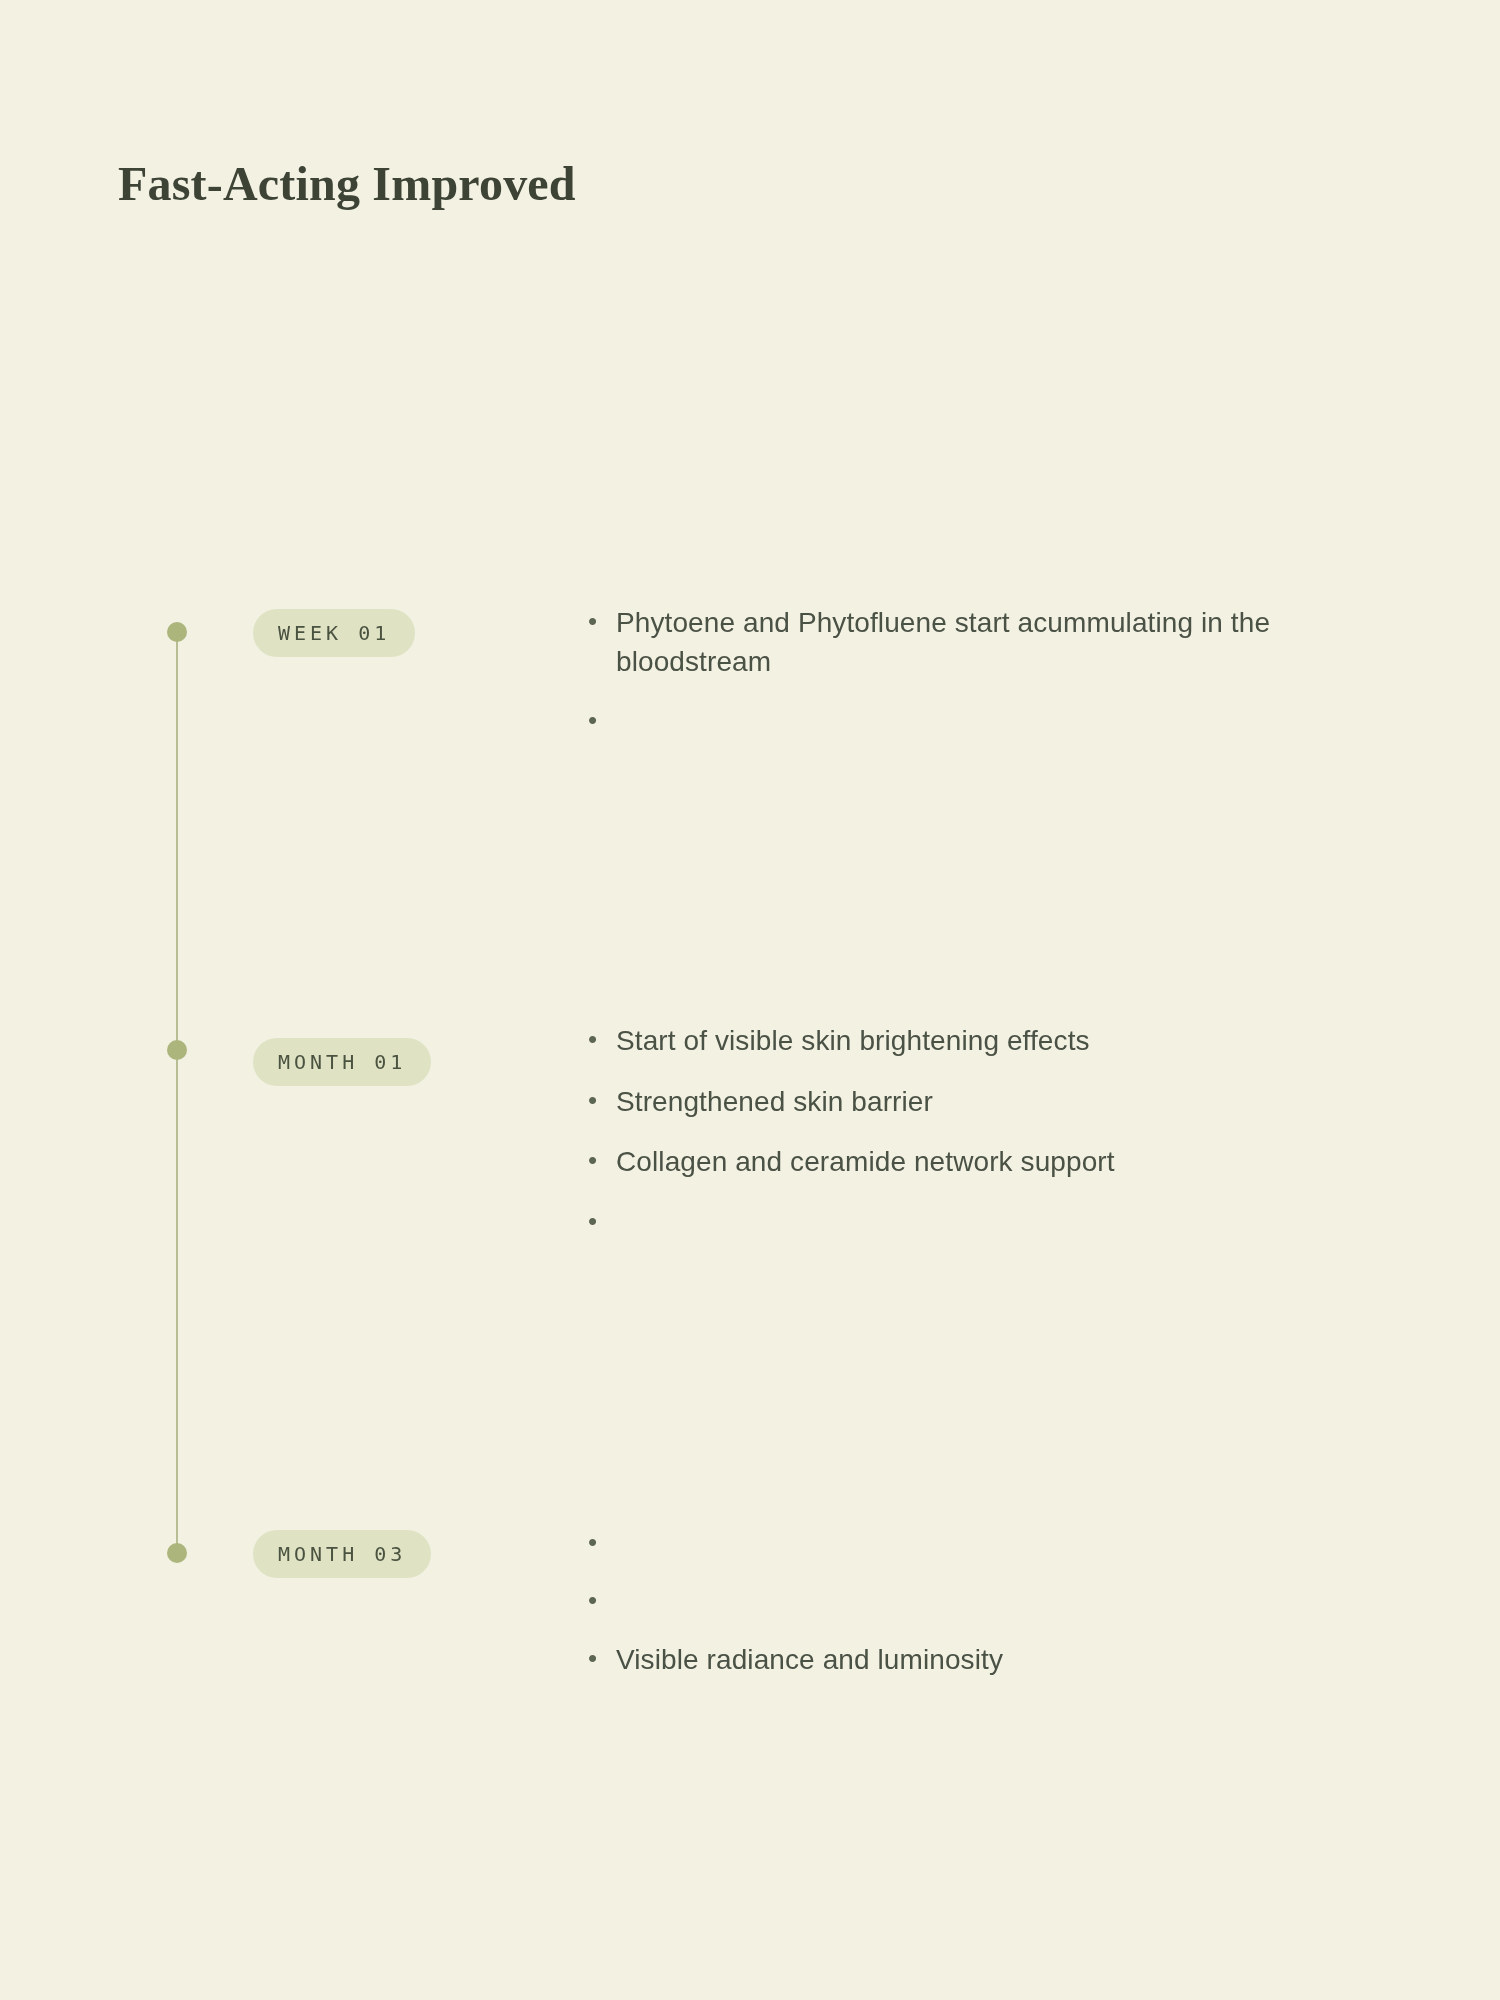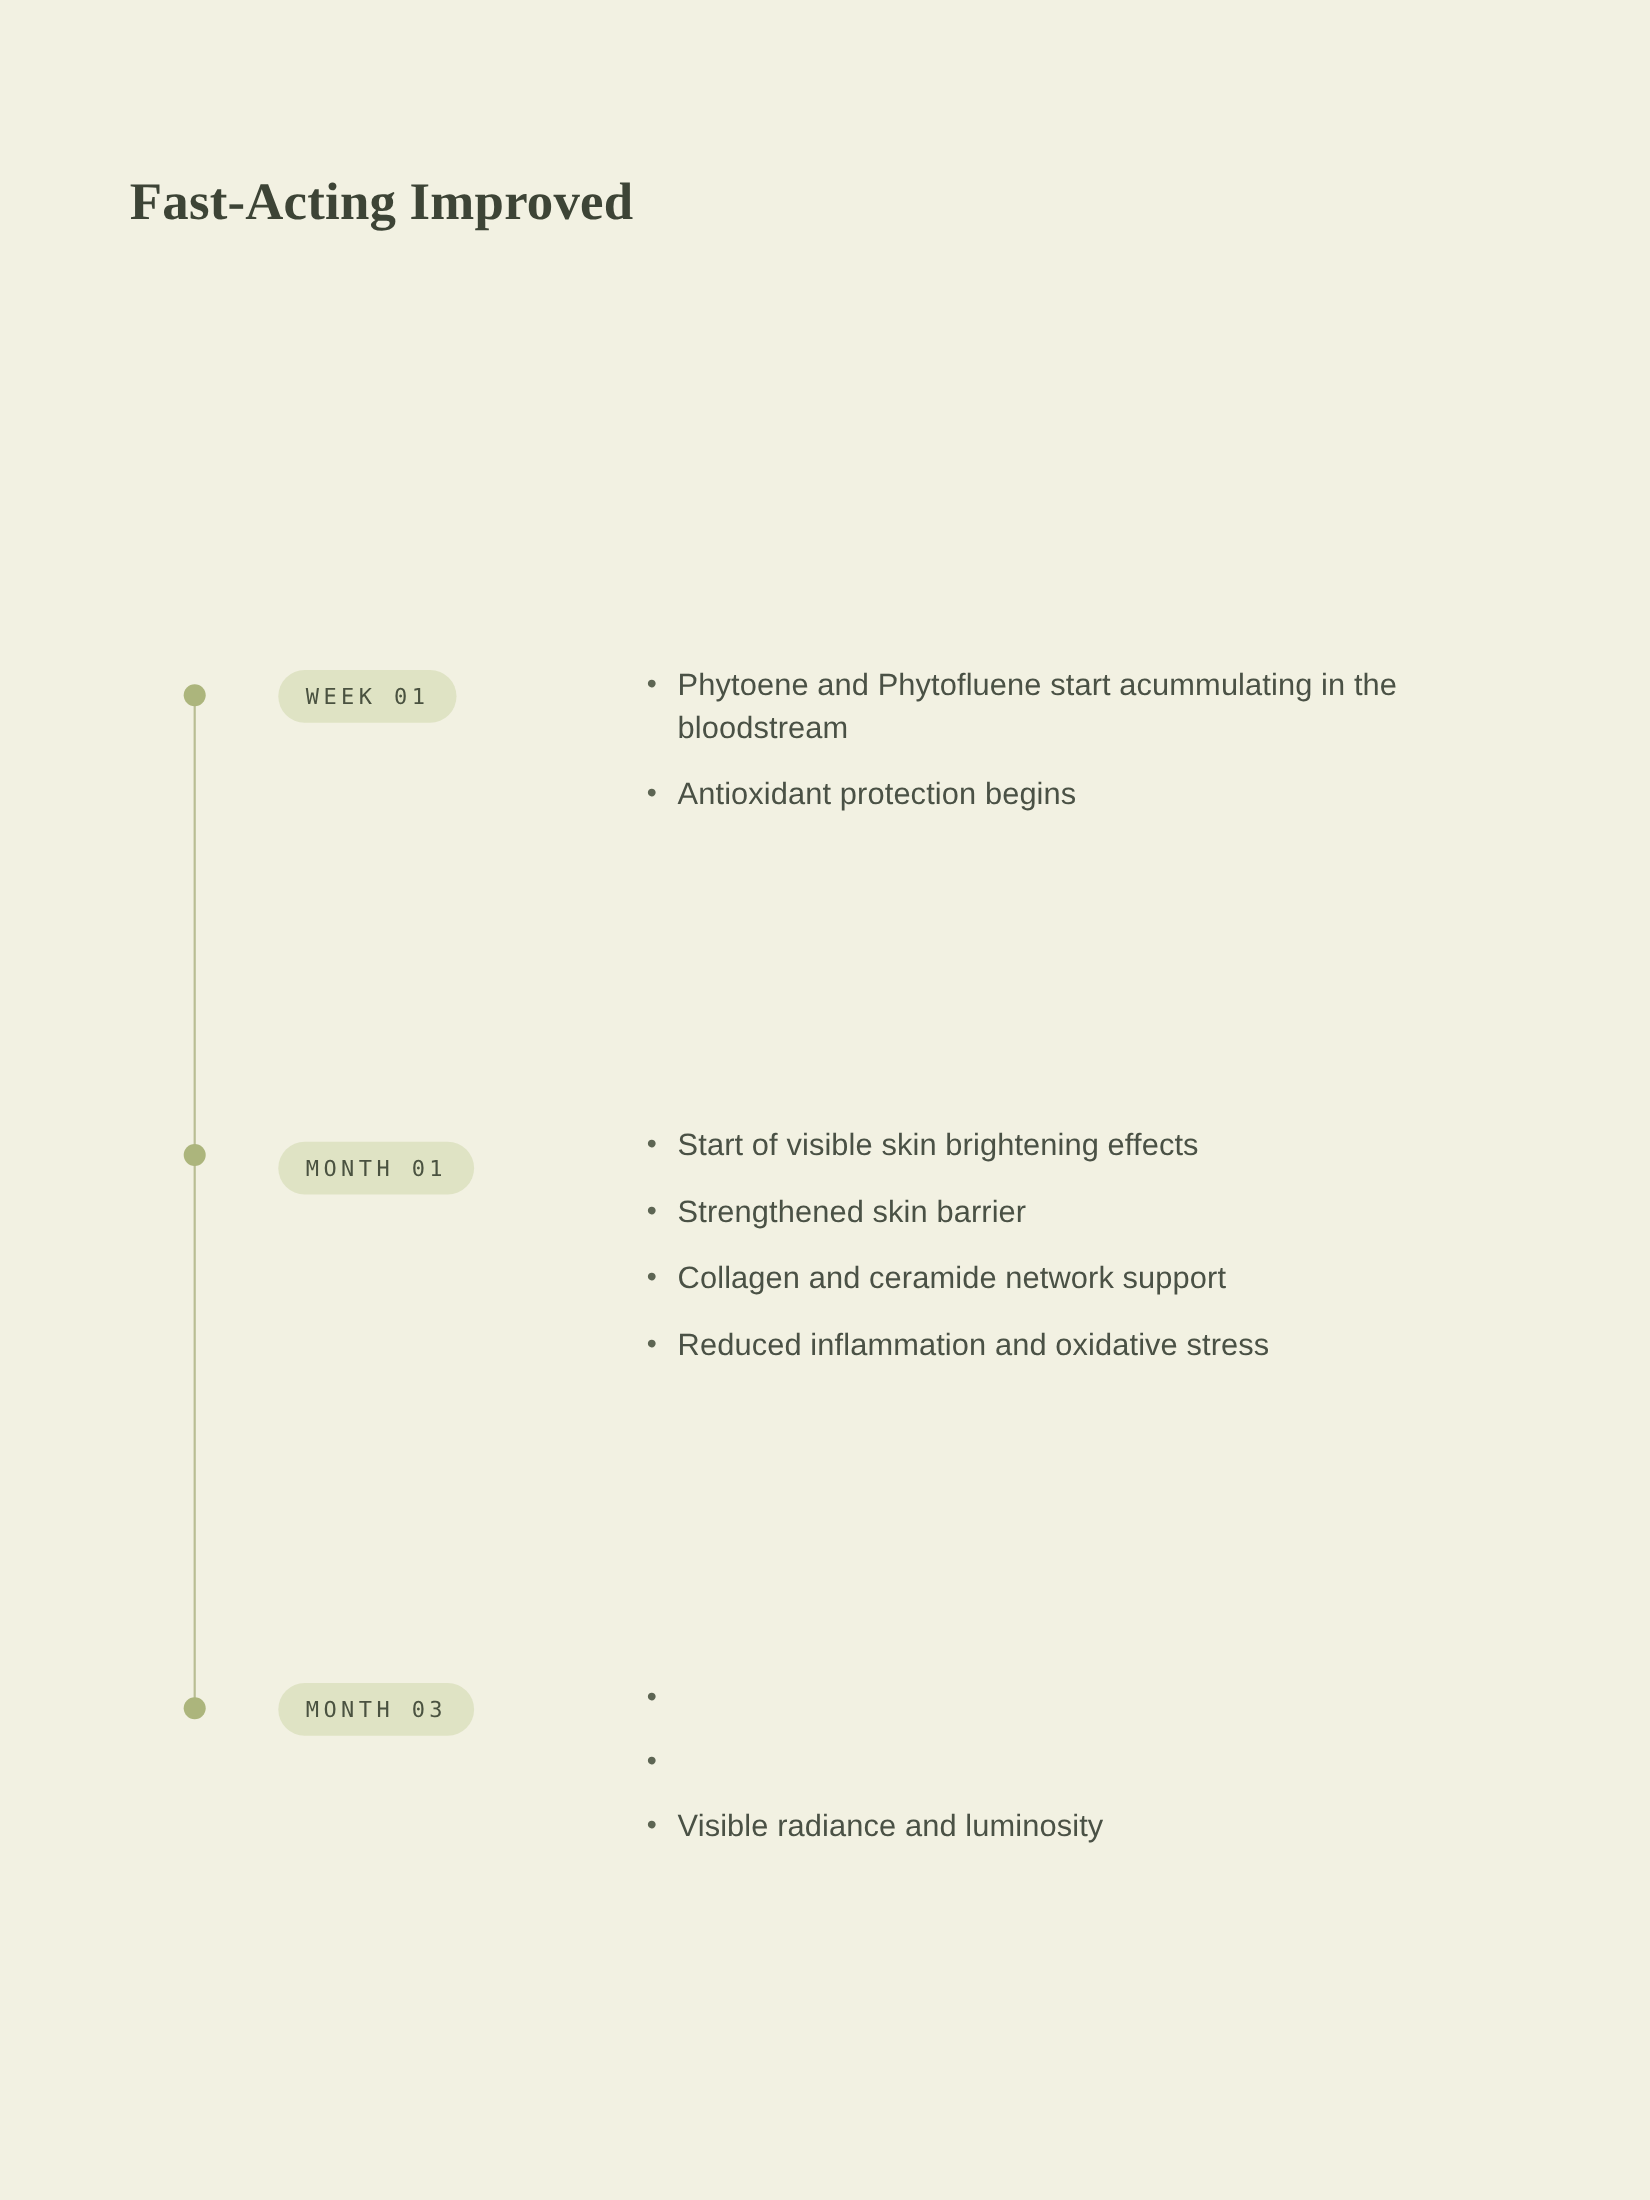--- a/index.html
+++ b/index.html
@@ -123,21 +123,20 @@
     <div class="timeline-row" style="top:604px;">
       <span class="dot" style="top:18px;"></span>
       <span class="stage-chip" style="top:5px;">WEEK 01</span>
       <div class="bullets">
         <div class="bullet">
           <span class="bullet-dot">•</span>
           <span class="bullet-text">Phytoene and Phytofluene start acummulating in the bloodstream</span>
         </div>
         <div class="bullet">
           <span class="bullet-dot">•</span>
-          <span class="bullet-text">Antioxidant protection begins</span>
         </div>
       </div>
     </div>
 
     <div class="timeline-row" style="top:1022px;">
       <span class="dot" style="top:18px;"></span>
       <span class="stage-chip" style="top:16px;">MONTH 01</span>
       <div class="bullets">
         <div class="bullet">
           <span class="bullet-dot">•</span>
@@ -146,21 +145,20 @@
         <div class="bullet">
           <span class="bullet-dot">•</span>
           <span class="bullet-text">Strengthened skin barrier</span>
         </div>
         <div class="bullet">
           <span class="bullet-dot">•</span>
           <span class="bullet-text">Collagen and ceramide network support</span>
         </div>
         <div class="bullet">
           <span class="bullet-dot">•</span>
-          <span class="bullet-text">Reduced inflammation and oxidative stress</span>
         </div>
       </div>
     </div>
 
     <div class="timeline-row" style="top:1525px;">
       <span class="dot" style="top:18px;"></span>
       <span class="stage-chip" style="top:5px;">MONTH 03</span>
       <div class="bullets">
         <div class="bullet">
           <span class="bullet-dot">•</span>

